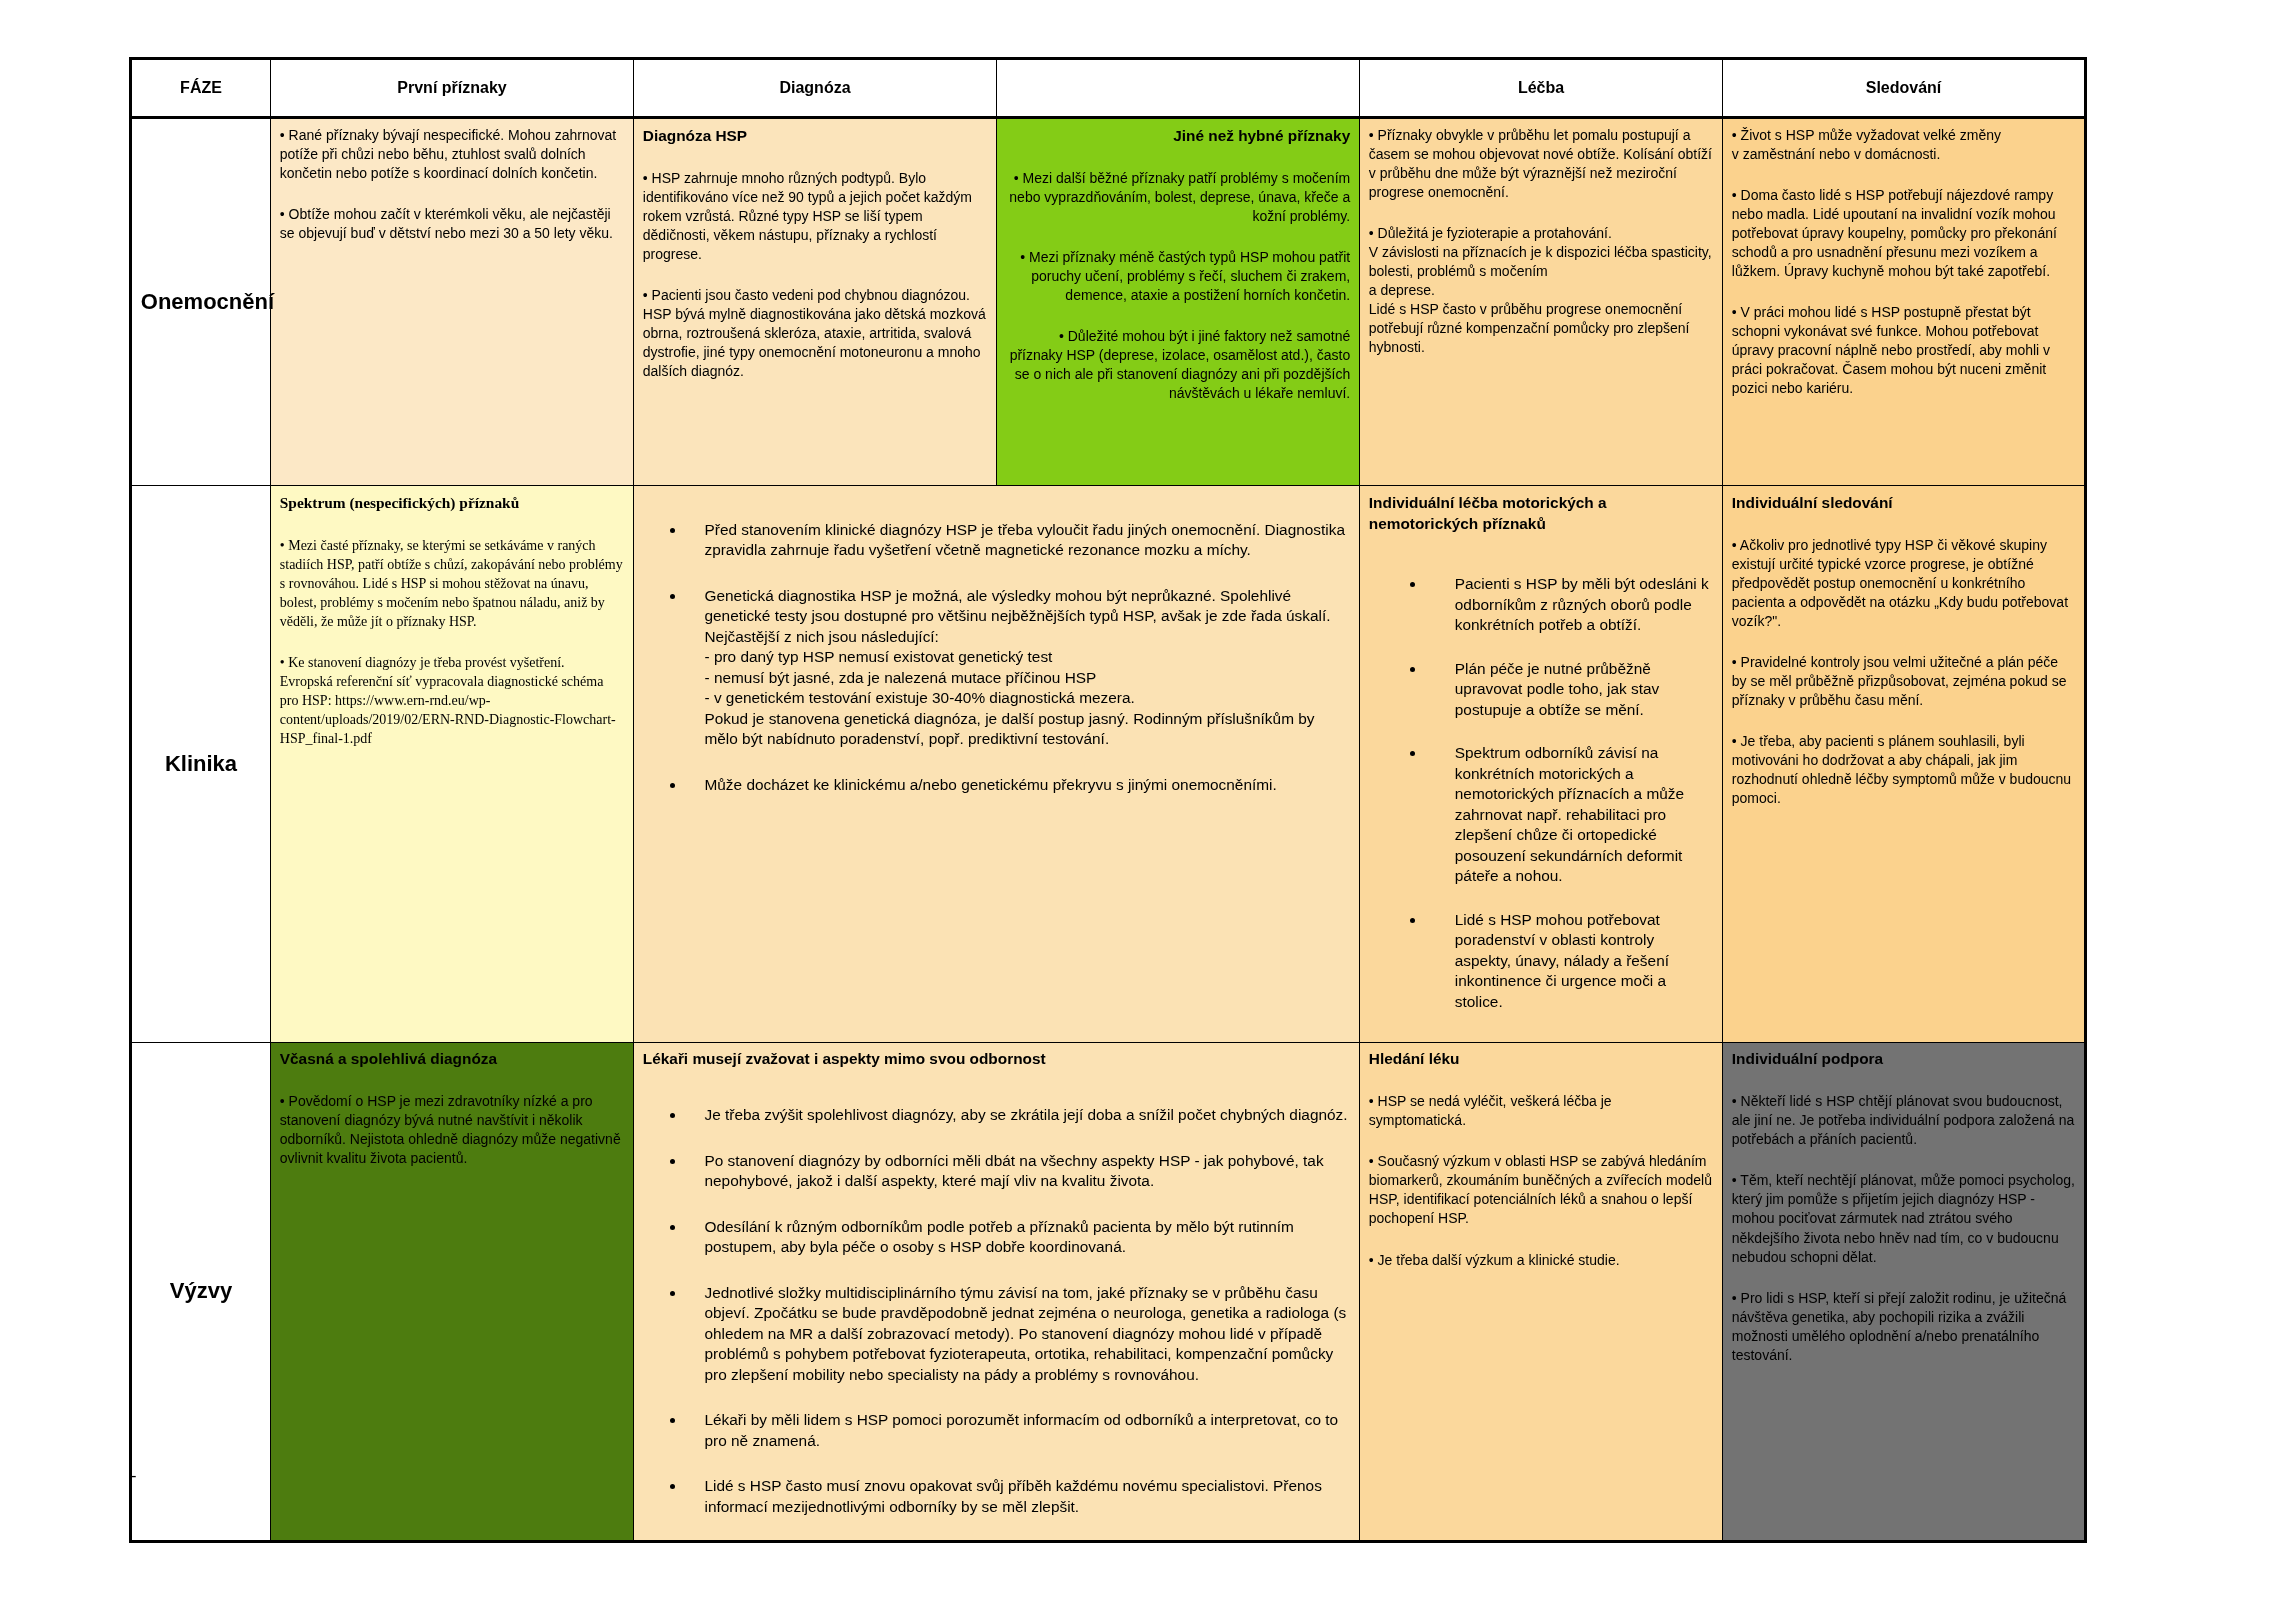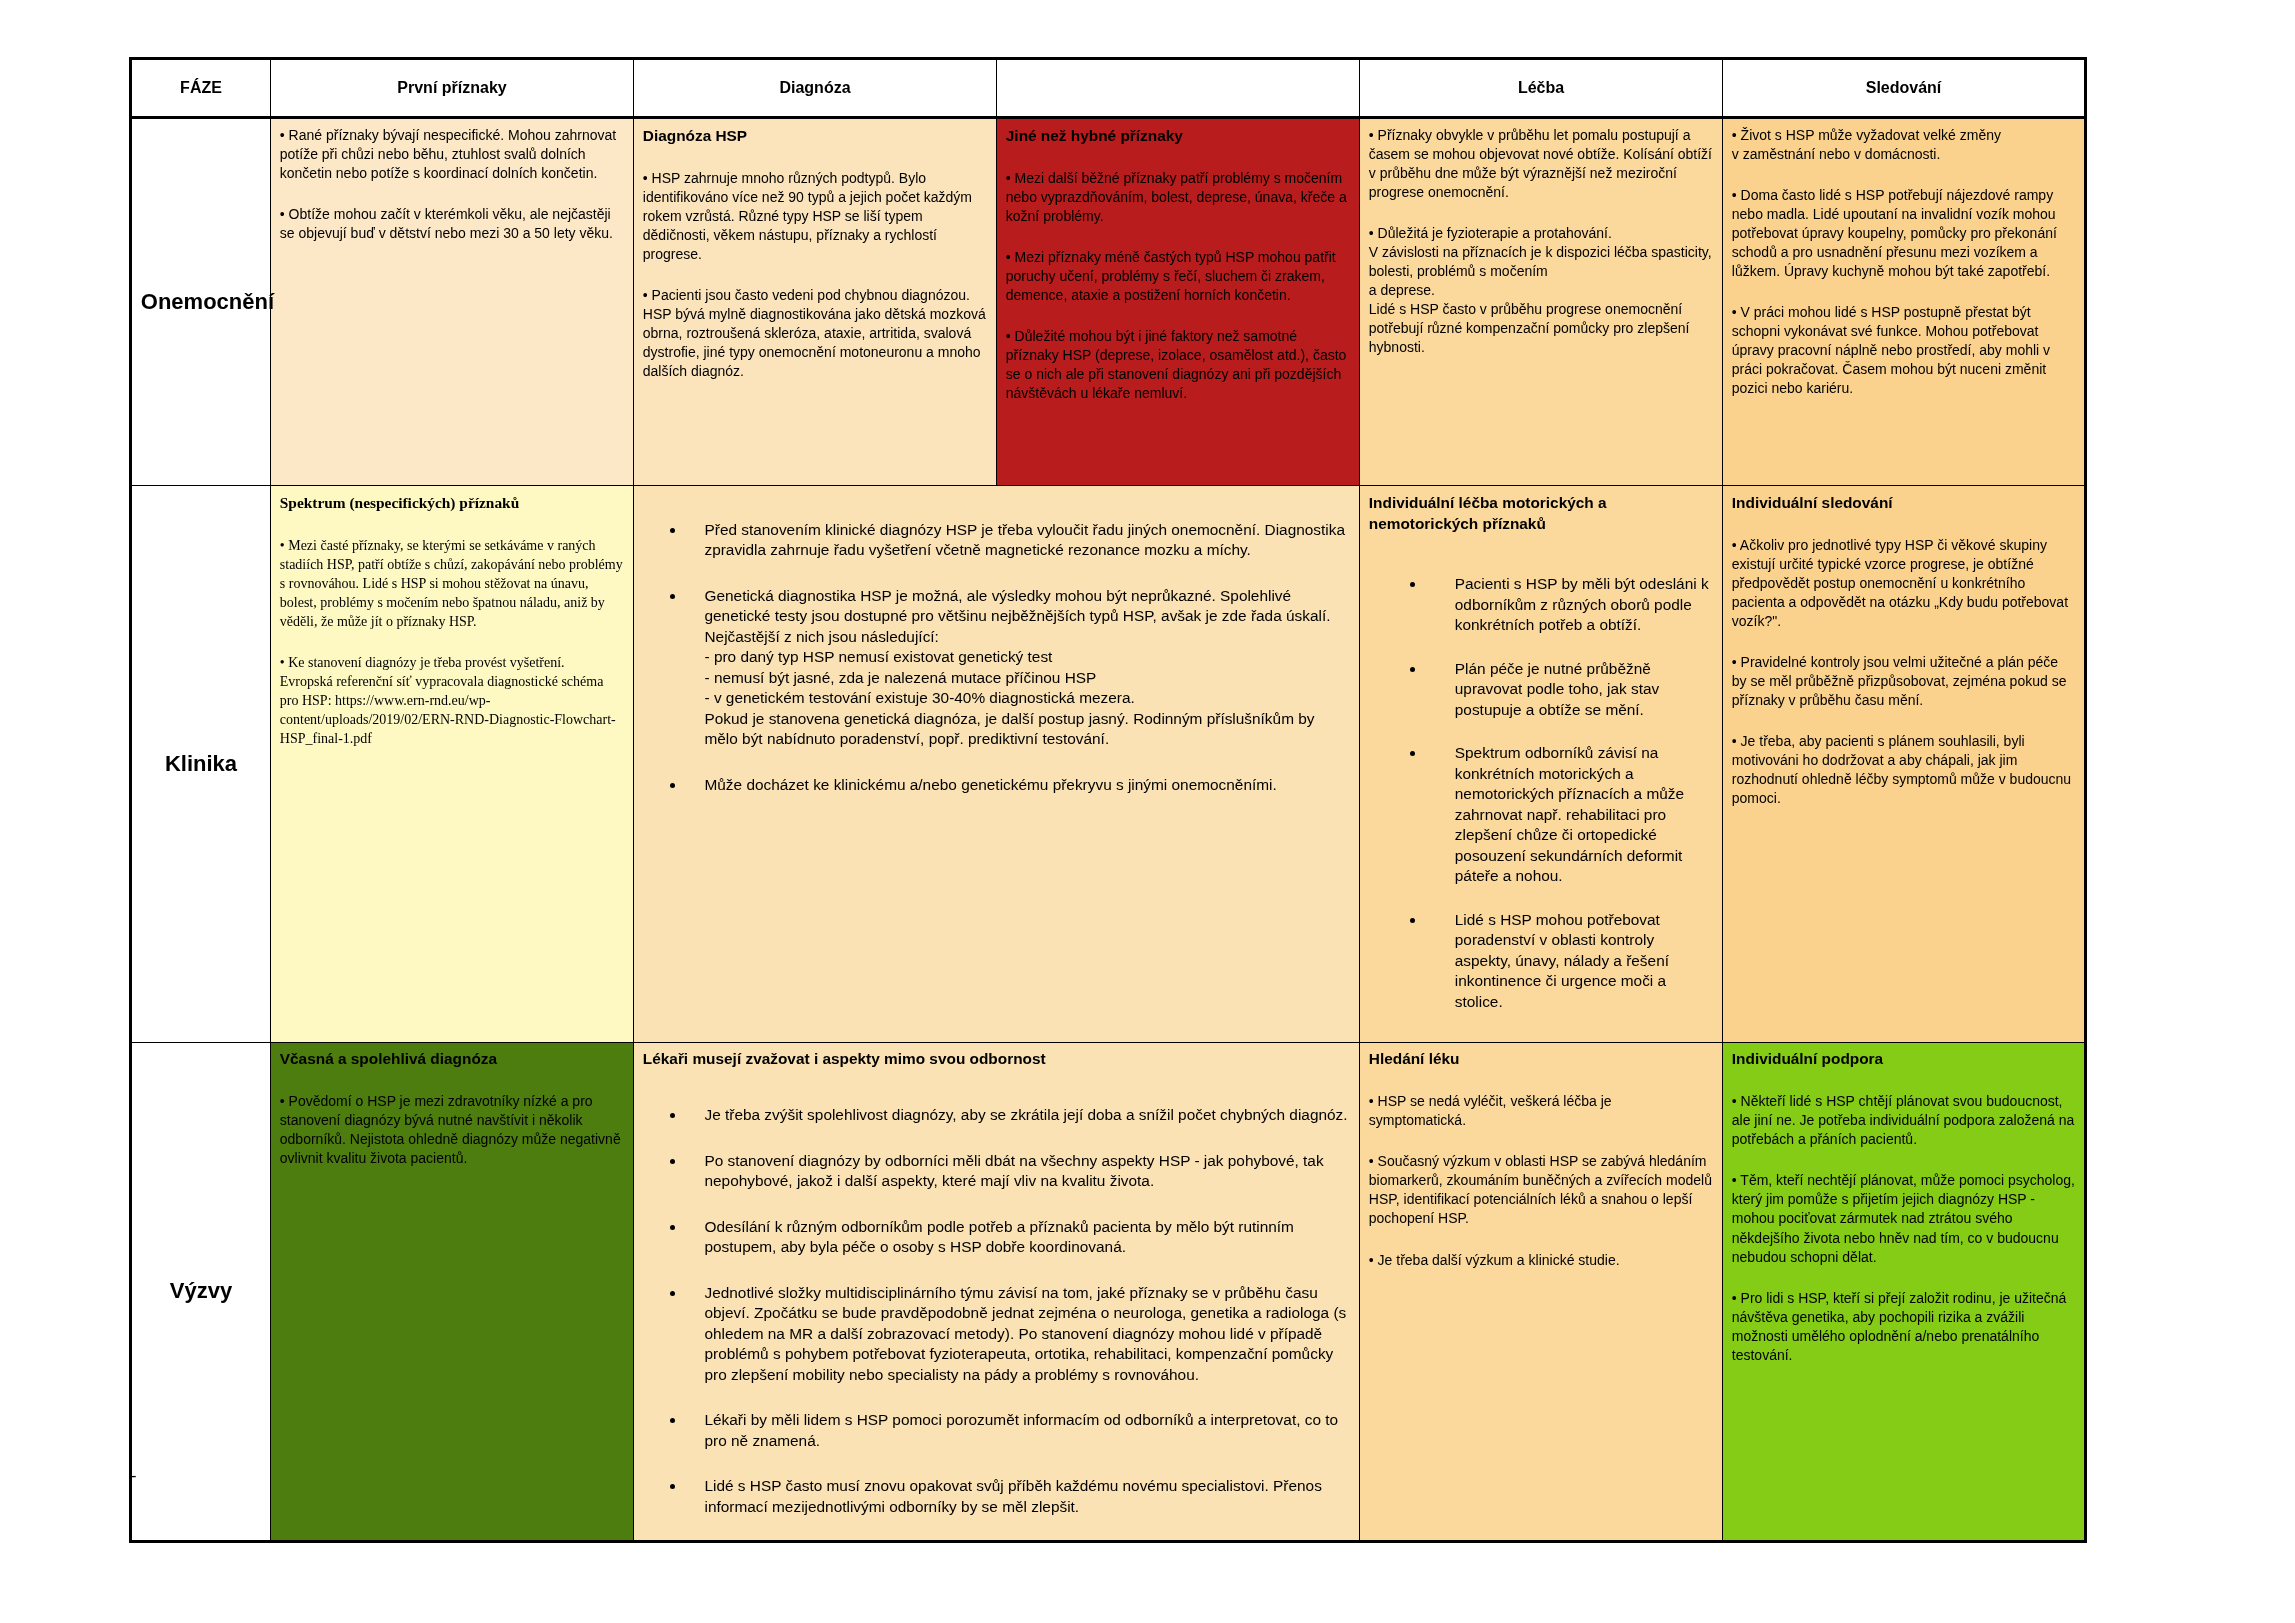--- a/index.html
+++ b/index.html
@@ -111,21 +111,21 @@
       <td class="phase" style="background-color: rgb(255, 255, 255);">Onemocnění</td>
       <td style="background-color: rgb(252, 232, 198);">
         <p class="para">• Rané příznaky bývají nespecifické. Mohou zahrnovat potíže při chůzi nebo běhu, ztuhlost svalů dolních končetin nebo potíže s koordinací dolních končetin.</p>
         <p class="para">• Obtíže mohou začít v kterémkoli věku, ale nejčastěji se objevují buď v dětství nebo mezi 30 a 50 lety věku.</p>
       </td>
       <td style="background-color: rgb(251, 228, 187);">
         <p class="cell-title">Diagnóza HSP</p>
         <p class="para">• HSP zahrnuje mnoho různých podtypů. Bylo identifikováno více než 90 typů a jejich počet každým rokem vzrůstá. Různé typy HSP se liší typem dědičnosti, věkem nástupu, příznaky a rychlostí progrese.</p>
         <p class="para">• Pacienti jsou často vedeni pod chybnou diagnózou. HSP bývá mylně diagnostikována jako dětská mozková obrna, roztroušená skleróza, ataxie, artritida, svalová dystrofie, jiné typy onemocnění motoneuronu a mnoho dalších diagnóz.</p>
       </td>
-      <td style="background-color: #b91c1c;">
+      <td style="background-color: #84cc16; text-align: right;">
         <p class="cell-title">Jiné než hybné příznaky</p>
         <p class="para">• Mezi další běžné příznaky patří problémy s močením nebo vyprazdňováním, bolest, deprese, únava, křeče a kožní problémy.</p>
         <p class="para">• Mezi příznaky méně častých typů HSP mohou patřit poruchy učení, problémy s řečí, sluchem či zrakem, demence, ataxie a postižení horních končetin.</p>
         <p class="para">• Důležité mohou být i jiné faktory než samotné příznaky HSP (deprese, izolace, osamělost atd.), často se o nich ale při stanovení diagnózy ani při pozdějších návštěvách u lékaře nemluví.</p>
       </td>
       <td style="background-color: rgb(251, 216, 156);">
         <p class="para">• Příznaky obvykle v průběhu let pomalu postupují a časem se mohou objevovat nové obtíže. Kolísání obtíží v průběhu dne může být výraznější než meziroční progrese onemocnění.</p>
         <p class="para">• Důležitá je fyzioterapie a protahování.
 V závislosti na příznacích je k dispozici léčba spasticity, bolesti, problémů s močením
 a deprese.
@@ -192,21 +192,21 @@
           <li>Lidé s HSP často musí znovu opakovat svůj příběh každému novému specialistovi. Přenos informací mezijednotlivými odborníky by se měl zlepšit.</li>
         </ul>
       </td>
       <td style="background-color: rgb(251, 216, 156); margin-left: 11px;">
         <p class="cell-title">Hledání léku</p>
         <p class="para">• HSP se nedá vyléčit, veškerá léčba je
 symptomatická.</p>
         <p class="para">• Současný výzkum v oblasti HSP se zabývá hledáním biomarkerů, zkoumáním buněčných a zvířecích modelů HSP, identifikací potenciálních léků a snahou o lepší pochopení HSP.</p>
         <p class="para">• Je třeba další výzkum a klinické studie.</p>
       </td>
-      <td style="background-color: #84cc16;">
+      <td style="background-color: #737373;">
         <p class="cell-title">Individuální podpora</p>
         <p class="para">• Někteří lidé s HSP chtějí plánovat svou budoucnost, ale jiní ne. Je potřeba individuální podpora založená na potřebách a přáních pacientů.</p>
         <p class="para">• Těm, kteří nechtějí plánovat, může pomoci psycholog, který jim pomůže s přijetím jejich diagnózy HSP - mohou pociťovat zármutek nad ztrátou svého někdejšího života nebo hněv nad tím, co v budoucnu nebudou schopni dělat.</p>
         <p class="para">• Pro lidi s HSP, kteří si přejí založit rodinu, je užitečná návštěva genetika, aby pochopili rizika a zvážili možnosti umělého oplodnění a/nebo prenatálního testování.</p>
       </td>
     </tr>
 
   </tbody>
 </table>
 

